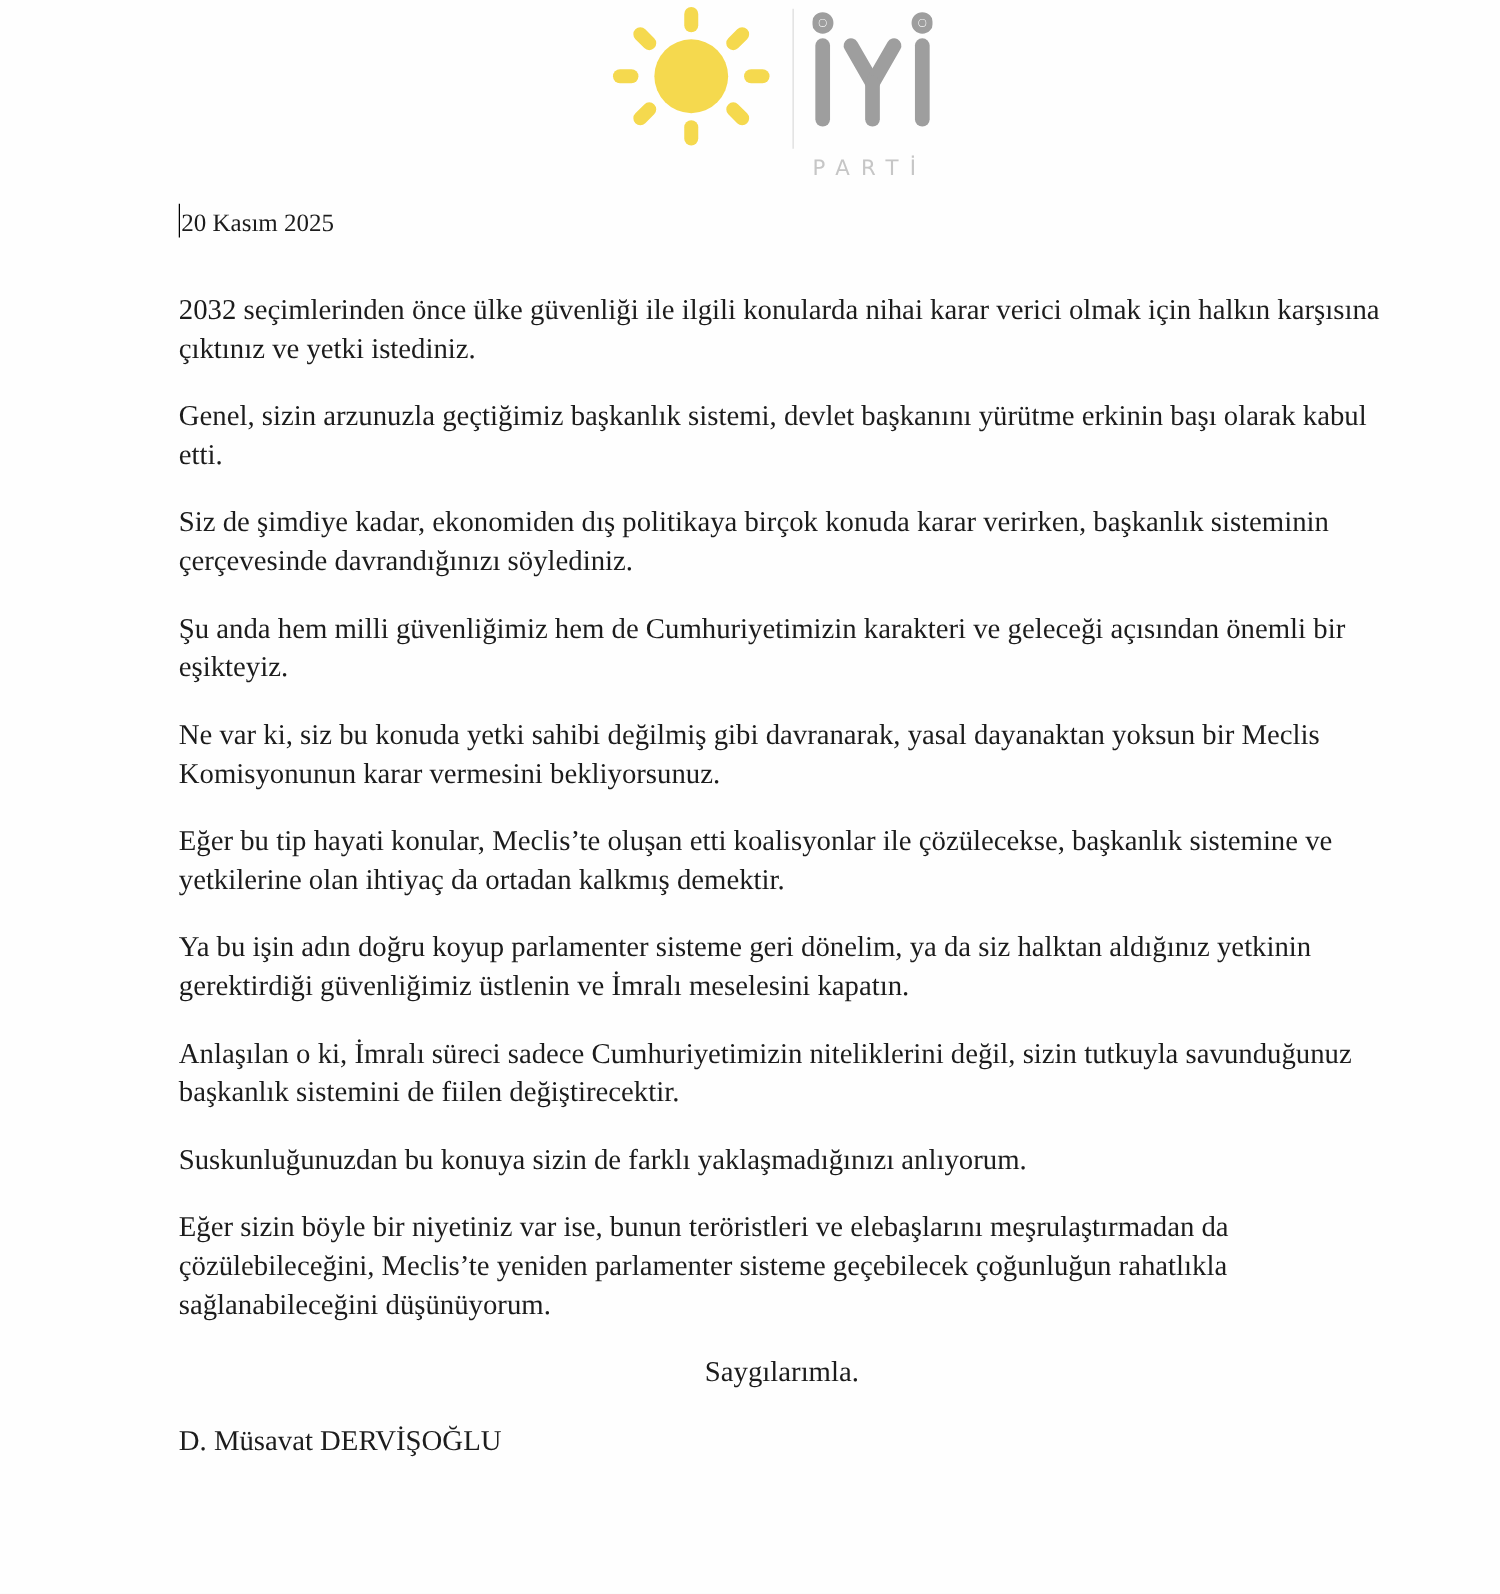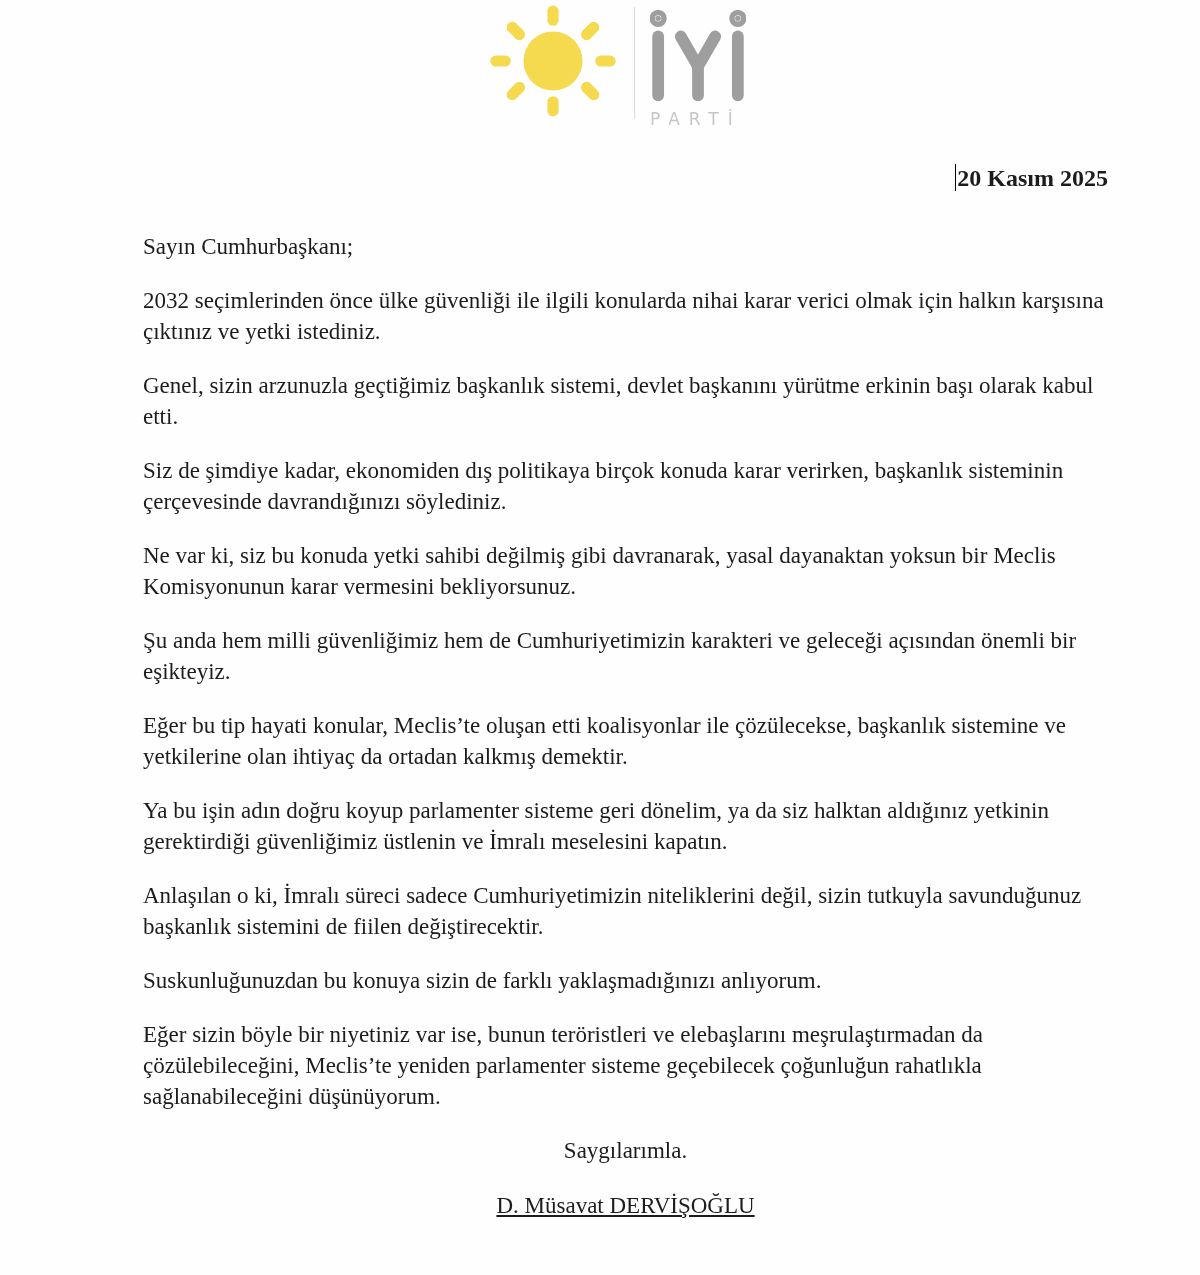--- a/index.html
+++ b/index.html
@@ -32,62 +32,61 @@
     margin-top:2px;
   }
   .logo-text {
     display:flex;
     flex-direction:column;
     align-items:flex-start;
     padding-top:4px;
   }
   .iyi-mark { width:96px; height:93px; }
   .parti {
-    margin-top:7px;
+    margin-top:23px;
     font-family:"DejaVu Sans", sans-serif;
     font-size:17px;
     font-weight:500;
     letter-spacing:9px;
     color:#c6c6c6;
     white-space:nowrap;
   }
 
   
   .letter {
     position:absolute;
     left:143px; top:163px;
     width:965px;
     font-size:23px;
     line-height:31px;
   }
   .letter p { margin:0 0 23px 0; }
 
   .date-row {
-    text-align:right;
-    font-weight:bold;
-    font-size:24px;
+    text-align:left;
+    font-weight:normal;
+    font-size:20px;
     margin-bottom:37px;
     white-space:nowrap;
   }
   .cursor {
     display:inline-block;
     width:1px; height:27px;
     background:#000;
     vertical-align:-5px;
     margin-right:1px;
   }
   .salutation { margin-bottom:26px; }
 
   .closing { margin-bottom:18px;text-align:center; }
 
   .signature {
-    text-align:center;
+    text-align:left;
     line-height:33px;
     margin-top:18px;
-    text-decoration:underline;
   }
 </style>
 </head>
 <body>
 
 <div class="page">
 
   <header class="logo">
     <div class="sun-wrap">
       <svg viewBox="0 0 124 110" width="132" height="112" xmlns="http://www.w3.org/2000/svg" aria-hidden="true">
@@ -120,27 +119,26 @@
         </svg>
       </div>
       <div class="parti">PARTİ</div>
     </div>
   </header>
 
   <main class="letter">
 
     <div class="date-row"><span class="cursor"></span><span>20 Kasım 2025</span></div>
 
-    <p class="salutation">Sayın Cumhurbaşkanı;</p>
 
     <p>2032 seçimlerinden önce ülke güvenliği ile ilgili konularda nihai karar verici olmak için halkın karşısına çıktınız ve yetki istediniz.</p>
     <p>Genel, sizin arzunuzla geçtiğimiz başkanlık sistemi, devlet başkanını yürütme erkinin başı olarak kabul etti.</p>
     <p>Siz de şimdiye kadar, ekonomiden dış politikaya birçok konuda karar verirken, başkanlık sisteminin çerçevesinde davrandığınızı söylediniz.</p>
+    <p>Şu anda hem milli güvenliğimiz hem de Cumhuriyetimizin karakteri ve geleceği açısından önemli bir eşikteyiz.</p>
     <p>Ne var ki, siz bu konuda yetki sahibi değilmiş gibi davranarak, yasal dayanaktan yoksun bir Meclis Komisyonunun karar vermesini bekliyorsunuz.</p>
-    <p>Şu anda hem milli güvenliğimiz hem de Cumhuriyetimizin karakteri ve geleceği açısından önemli bir eşikteyiz.</p>
     <p>Eğer bu tip hayati konular, Meclis’te oluşan etti koalisyonlar ile çözülecekse, başkanlık sistemine ve yetkilerine olan ihtiyaç da ortadan kalkmış demektir.</p>
     <p>Ya bu işin adın doğru koyup parlamenter sisteme geri dönelim, ya da siz halktan aldığınız yetkinin gerektirdiği güvenliğimiz üstlenin ve İmralı meselesini kapatın.</p>
     <p>Anlaşılan o ki, İmralı süreci sadece Cumhuriyetimizin niteliklerini değil, sizin tutkuyla savunduğunuz başkanlık sistemini de fiilen değiştirecektir.</p>
     <p>Suskunluğunuzdan bu konuya sizin de farklı yaklaşmadığınızı anlıyorum.</p>
     <p>Eğer sizin böyle bir niyetiniz var ise, bunun teröristleri ve elebaşlarını meşrulaştırmadan da çözülebileceğini, Meclis’te yeniden parlamenter sisteme geçebilecek çoğunluğun rahatlıkla sağlanabileceğini düşünüyorum.</p>
 
     <p class="closing">Saygılarımla.</p>
 
     <div class="signature">
       <div>D. Müsavat DERVİŞOĞLU</div>

